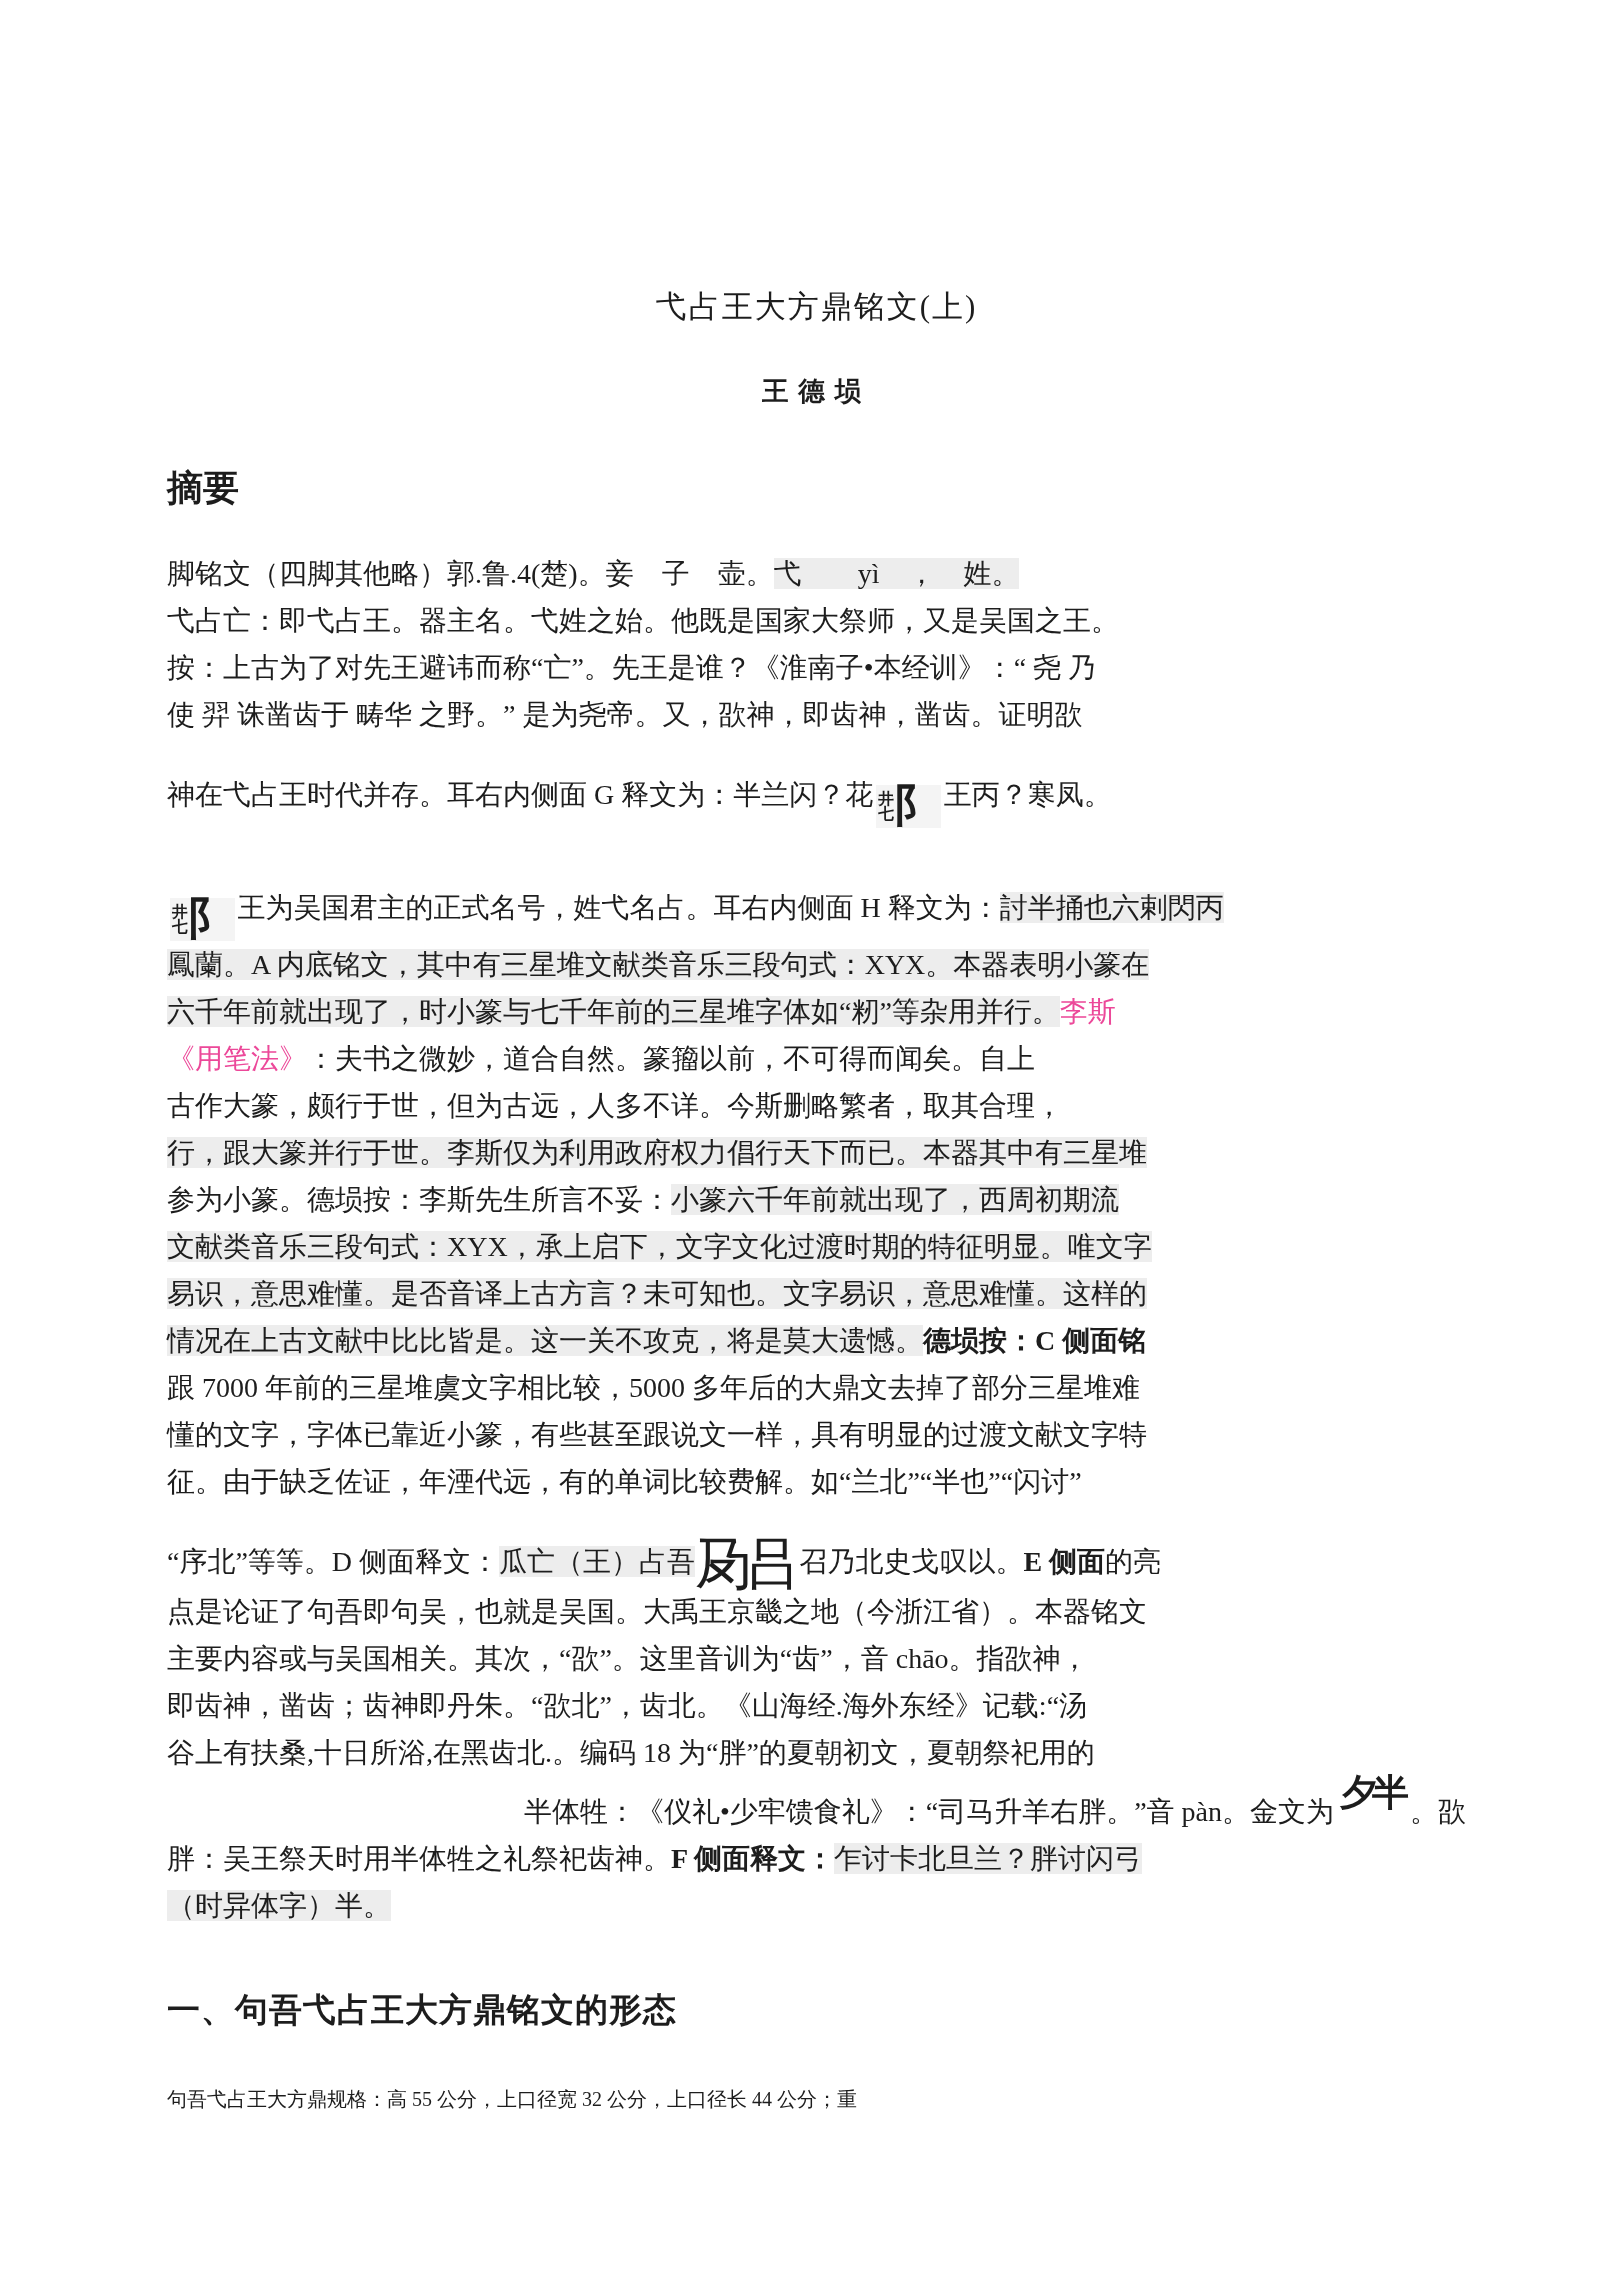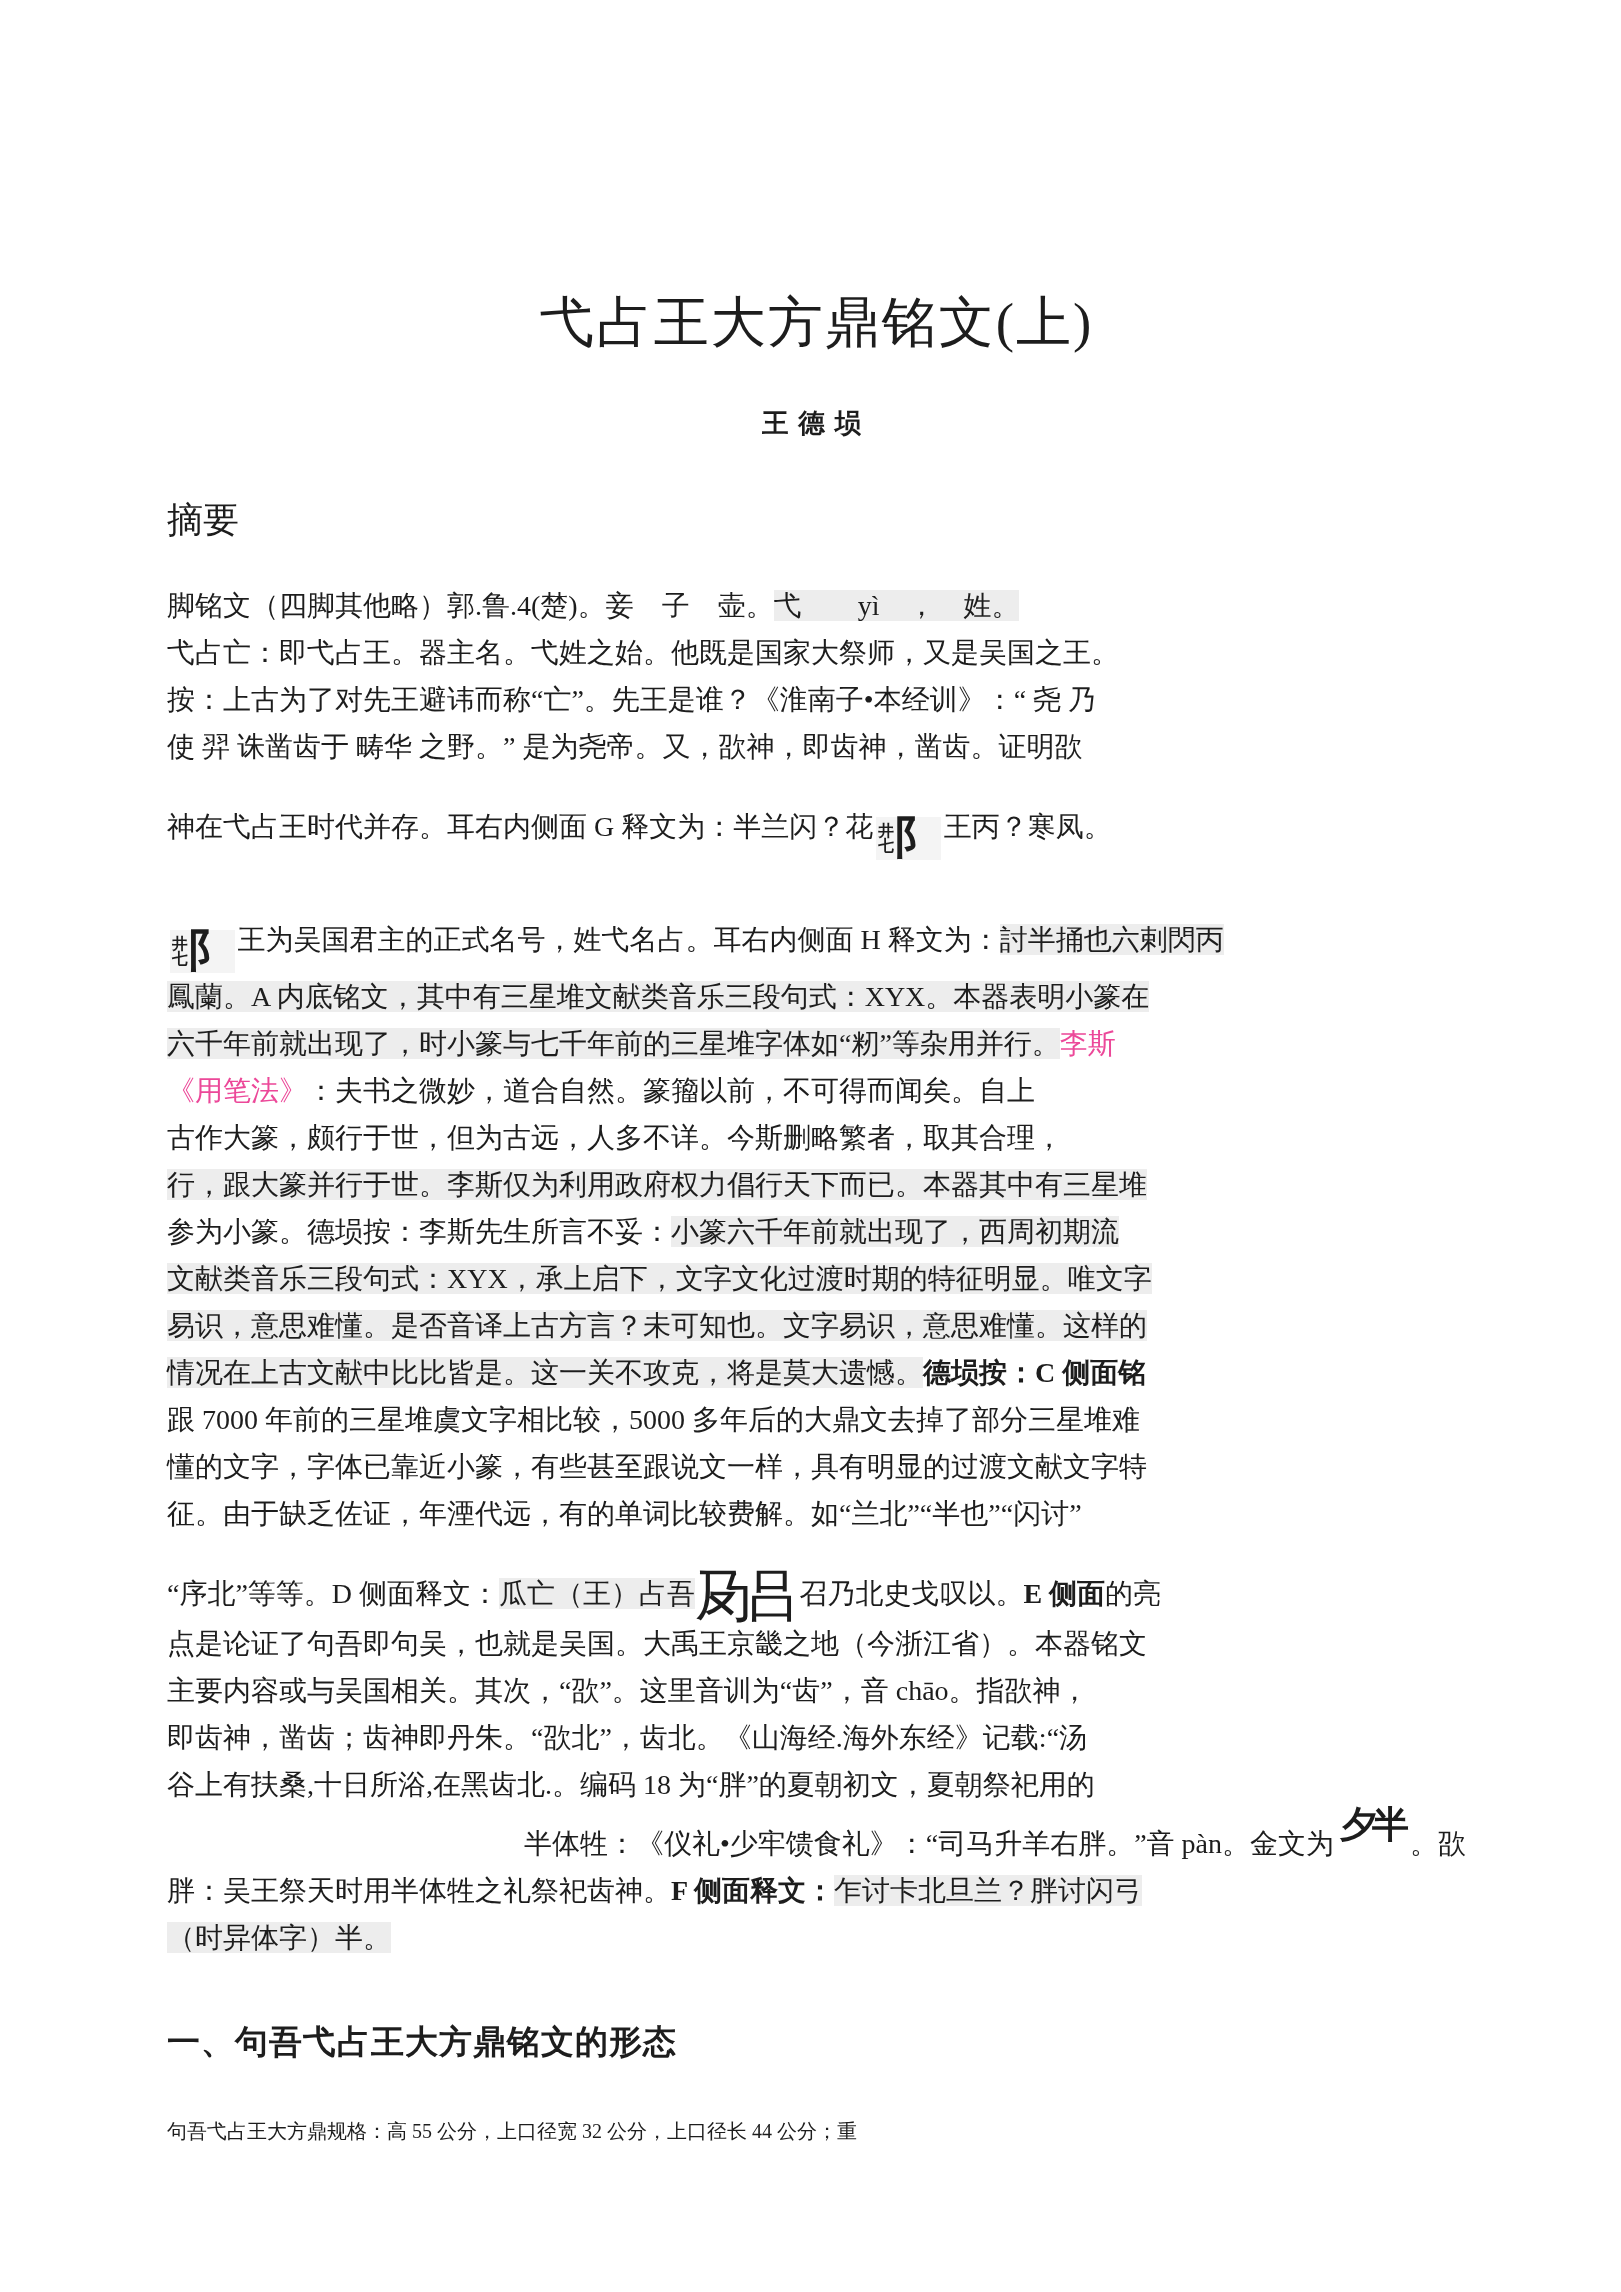--- a/index.html
+++ b/index.html
@@ -3,27 +3,27 @@
 <meta charset="utf-8">
 <style>
   html,body{margin:0;padding:0;background:#ffffff;}
   .page{
     width:1621px;min-height:2293px;box-sizing:border-box;background:#ffffff;
     padding:286px 155px 59px 167px;
     font-family:"Liberation Serif","DejaVu Serif",serif;
     color:#1d1d1d;
   }
   .title{
-    text-align:center;font-size:55px;font-weight:500;margin:0;letter-spacing:2px;
+    text-align:center;font-size:31px;font-weight:500;margin:0;letter-spacing:2px;
   }
   .author{
     text-align:center;font-size:26.5px;font-weight:700;letter-spacing:9.8px;margin-top:45px;
   }
   .abstract-heading{
-    font-size:36px;font-weight:400;margin:55px 0 0 0;
+    font-size:36px;font-weight:700;margin:55px 0 0 0;
   }
   #abstract-body{margin-top:37px;font-size:28px;line-height:47px;}
   .line{white-space:nowrap;}
   .gap-md{text-align:right;}
   .gap-lg{margin-top:33px;}
   .gap-xl{margin-top:56px;}
   .seg-h{background:#ededed;}
   .seg-r{color:#ec4899;}
   .seg-b{font-weight:700;text-align:center;}
   .glyph{display:inline-flex;align-items:center;}

